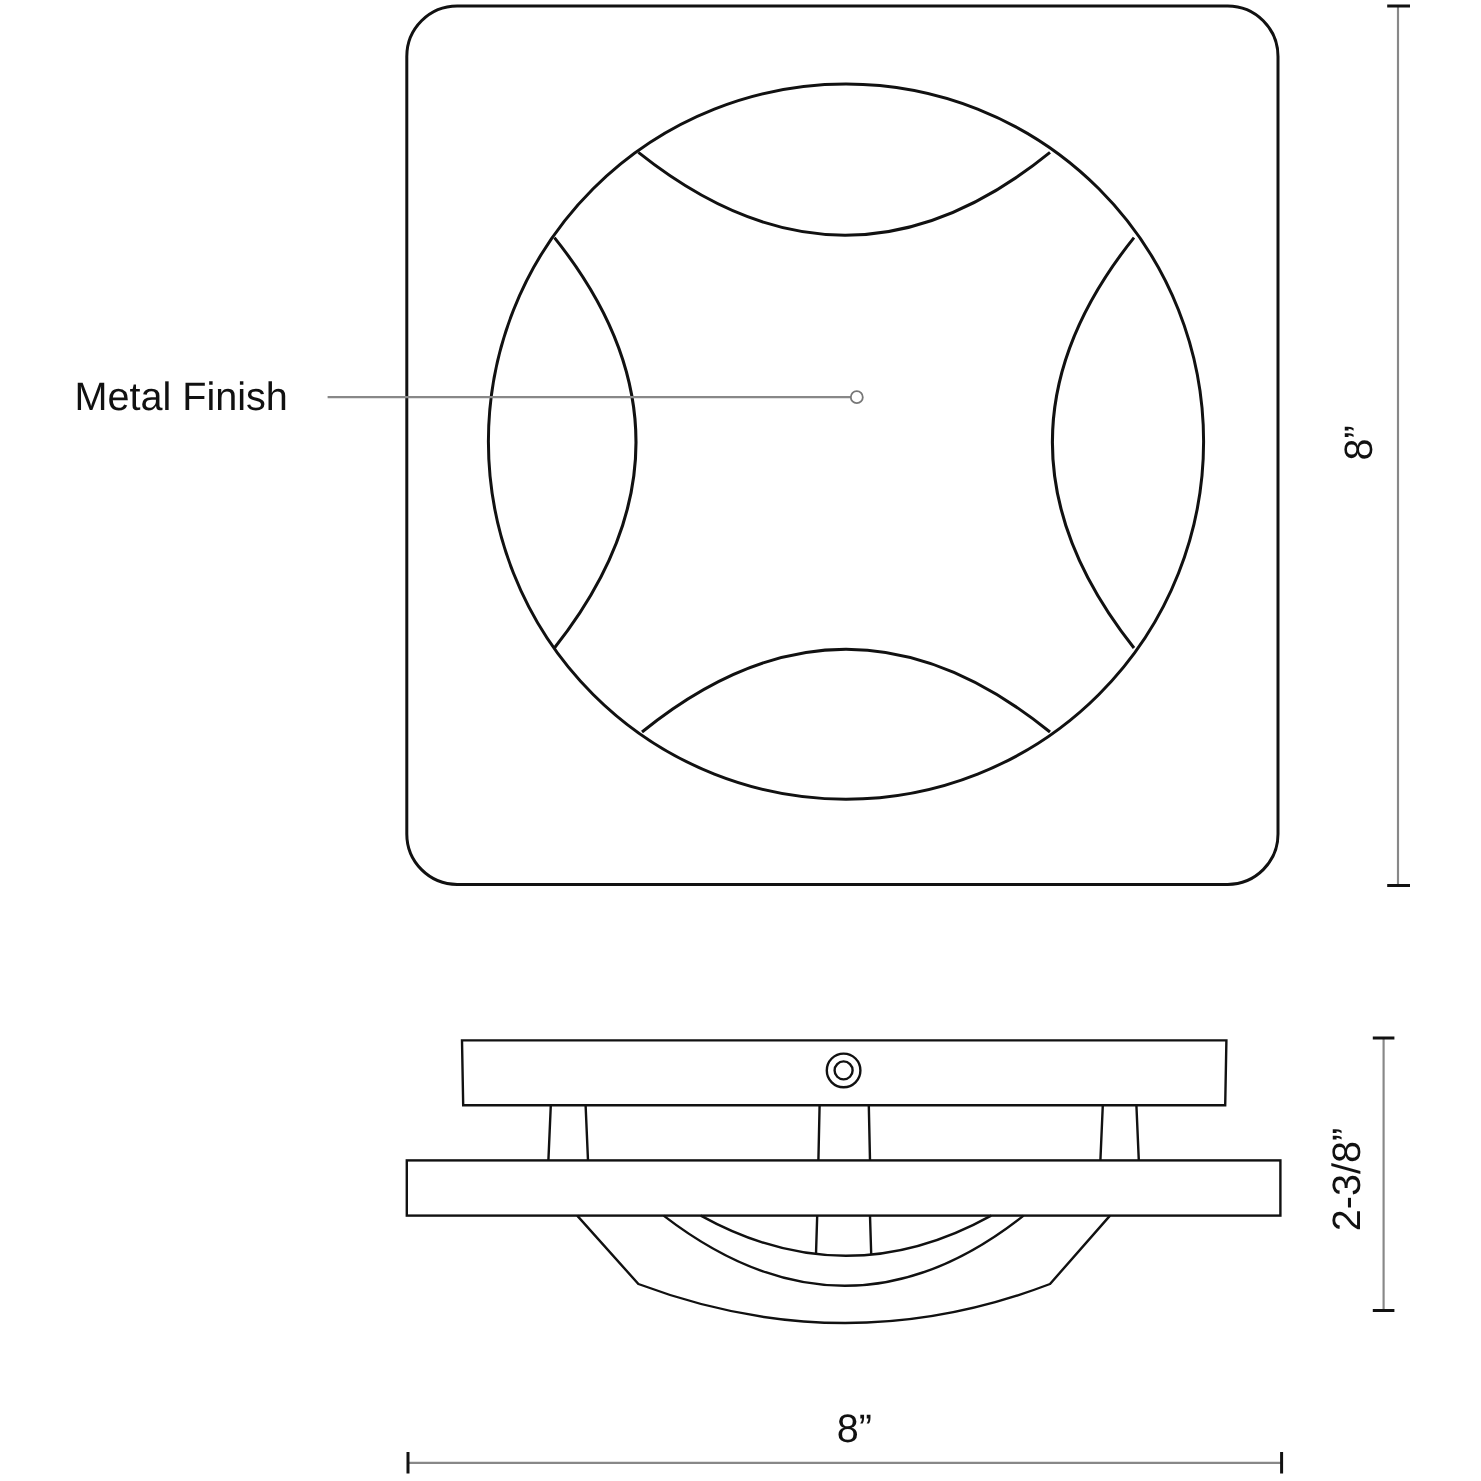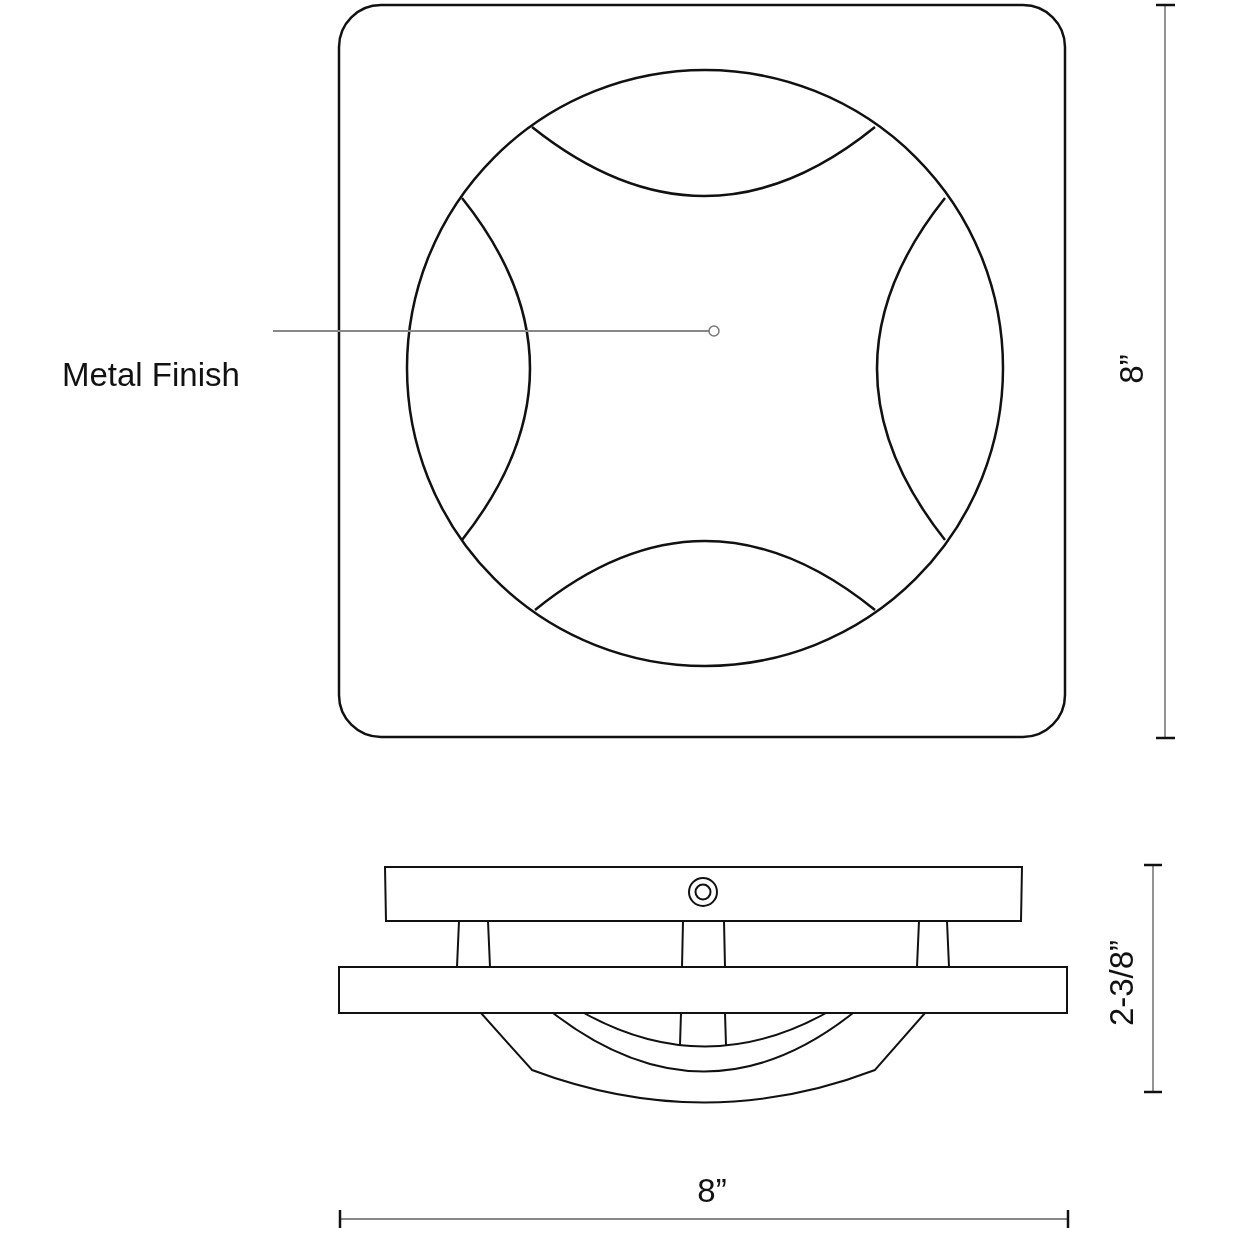--- a/index.html
+++ b/index.html
@@ -1,19 +1,19 @@
 <!DOCTYPE html>
 <html><head>
 <meta charset="utf-8">
 <style>
   html,body{margin:0;padding:0;background:#ffffff;}
   body{width:1234px;height:1234px;position:relative;overflow:hidden;font-family:"Liberation Sans",sans-serif;}
   svg{position:absolute;left:0;top:0;}
   .lbl{position:absolute;color:#111111;font-family:"Liberation Sans",sans-serif;white-space:nowrap;}
-  #callout-label{left:62px;top:312px;font-size:33px;margin-top:44px;}
+  #callout-label{left:62px;top:312px;font-size:33px;}
   #dim-height-label{left:1102px;top:350px;font-size:33px;transform:rotate(-90deg);transform-origin:center;width:60px;text-align:center;}
   #dim-depth-label{left:1062px;top:964px;font-size:33px;transform:rotate(-90deg);transform-origin:center;width:120px;text-align:center;}
   #dim-width-label{left:662px;top:1172px;font-size:33px;width:100px;text-align:center;}
 </style>
 </head>
 <body>
 
 <svg width="1234" height="1234" viewBox="0 0 1234 1234">
 
   <g fill="none" stroke="#111111" stroke-width="2.5">

